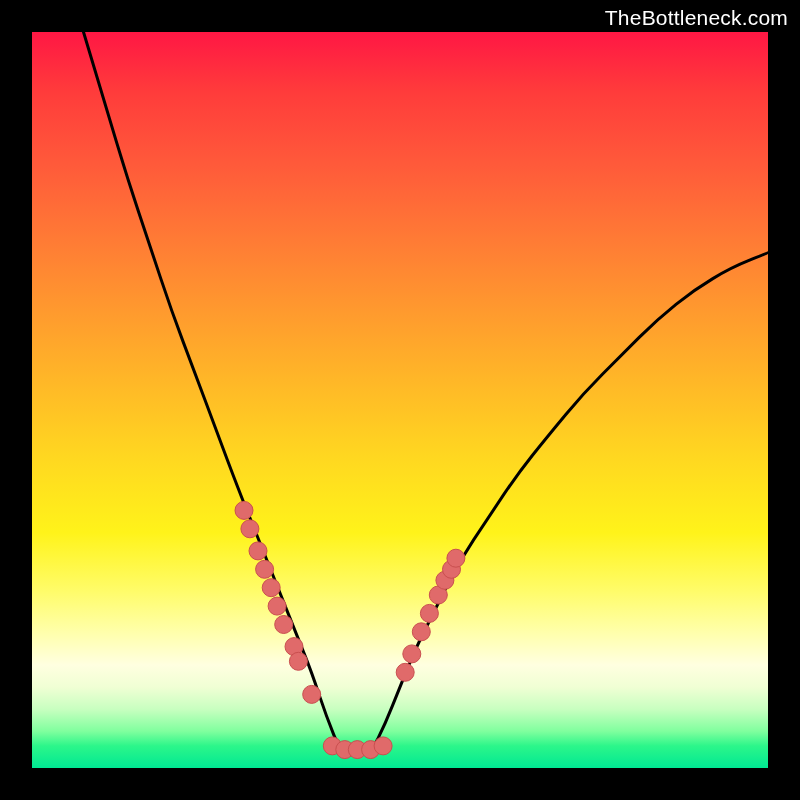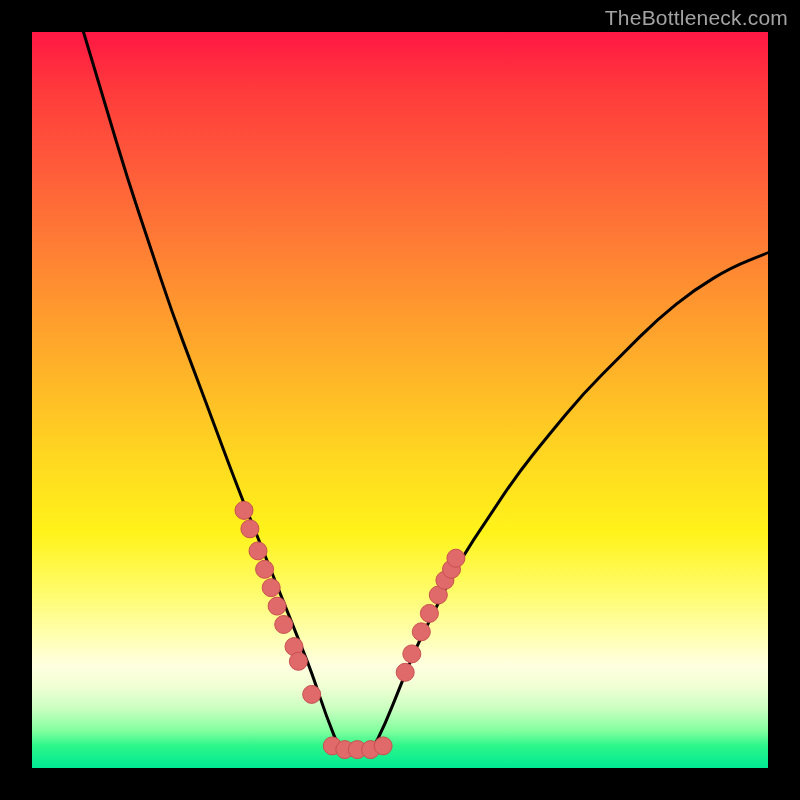--- a/index.html
+++ b/index.html
@@ -43,21 +43,21 @@
       #c8ffc0 92%,
       #80ff9e 95%,
       #2cf68a 97%,
       #00e893 100%
     );
   }
   .watermark {
     position: absolute;
     top: 6px;
     right: 12px;
-    color: #a3a3a3;
+    color: #ffffff;
     font-size: 21px;
     font-weight: 500;
     letter-spacing: 0.2px;
     user-select: none;
   }
   svg.overlay {
     position: absolute;
     left: 0;
     top: 0;
     width: 736px;

